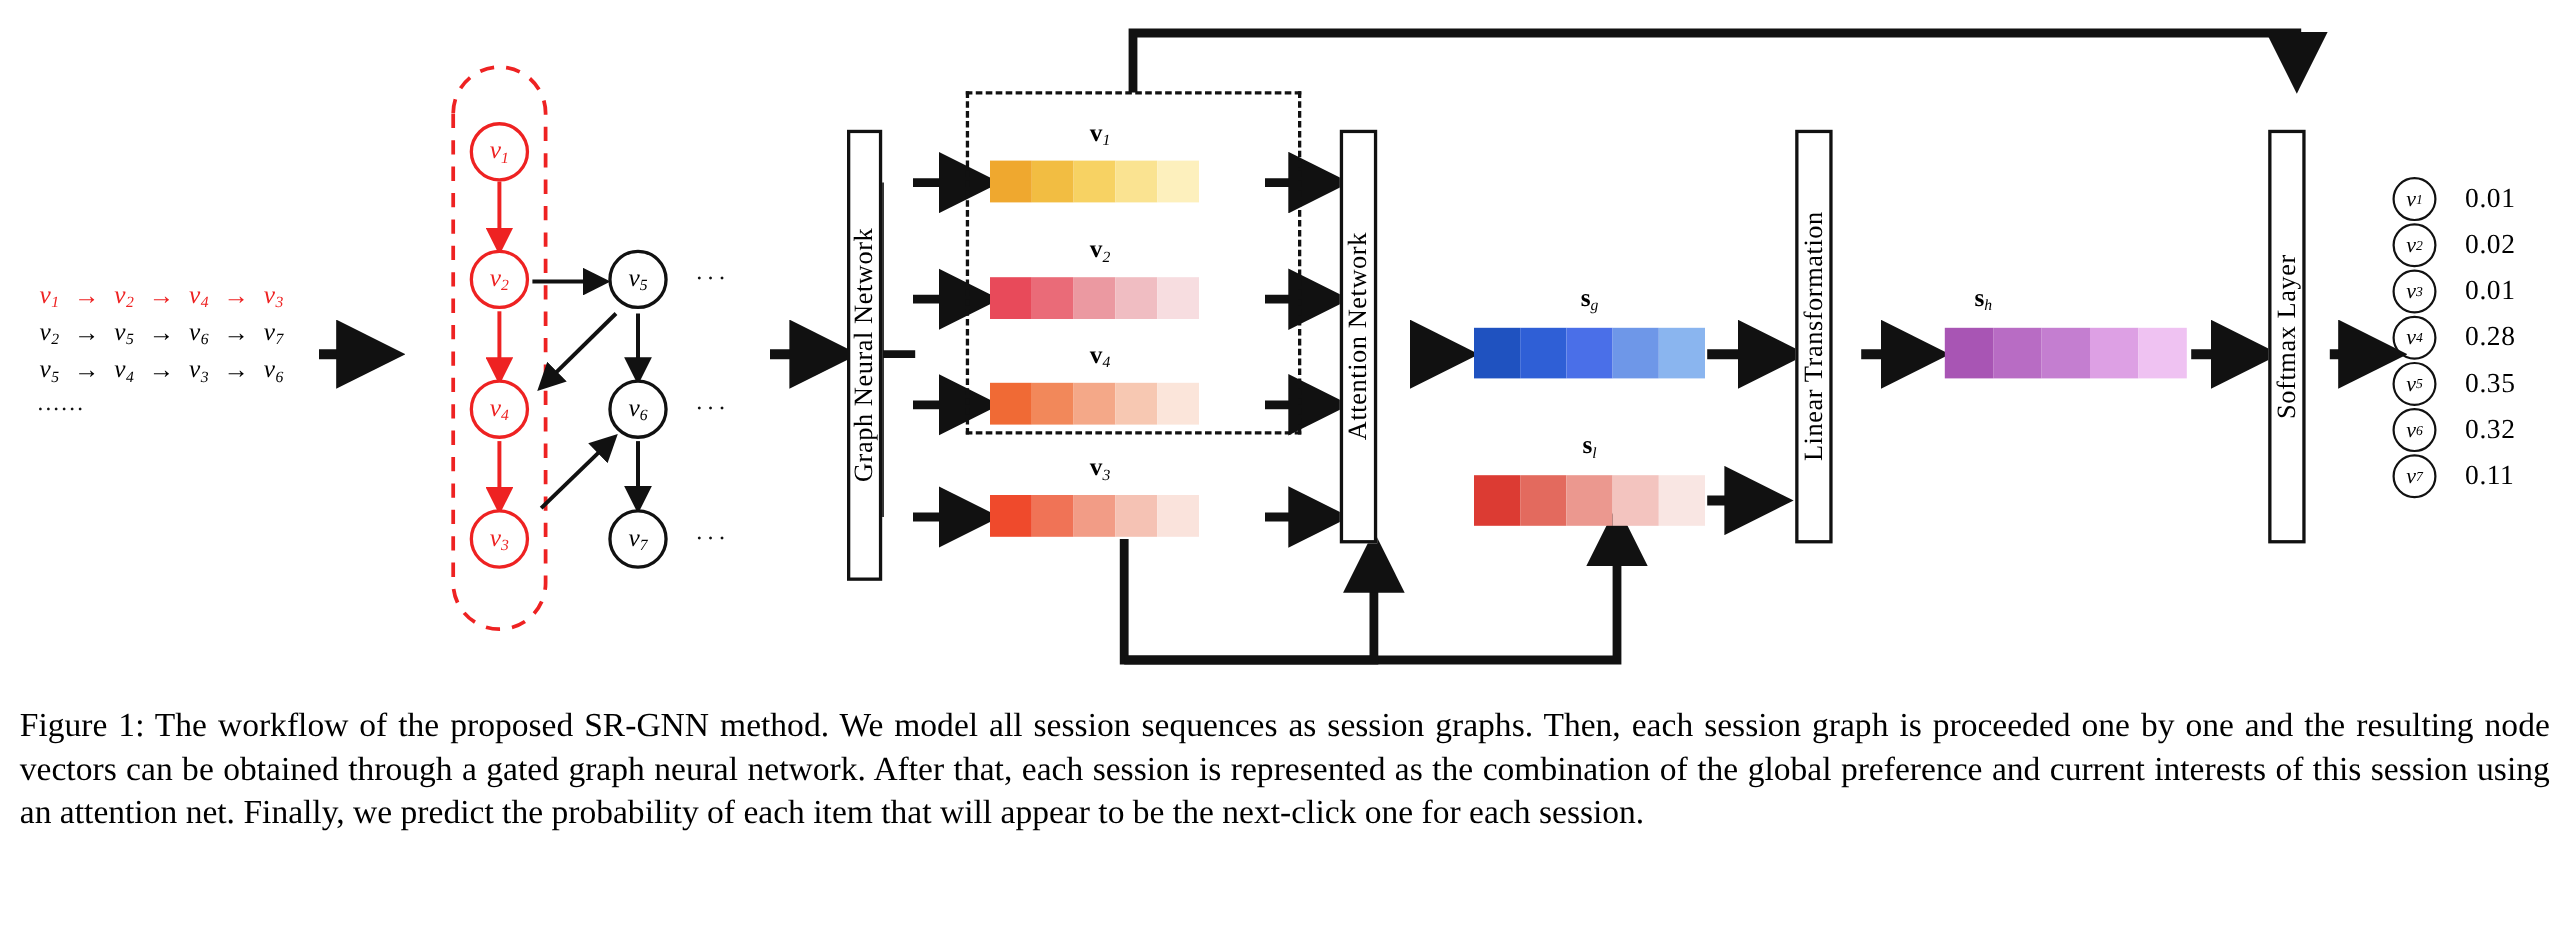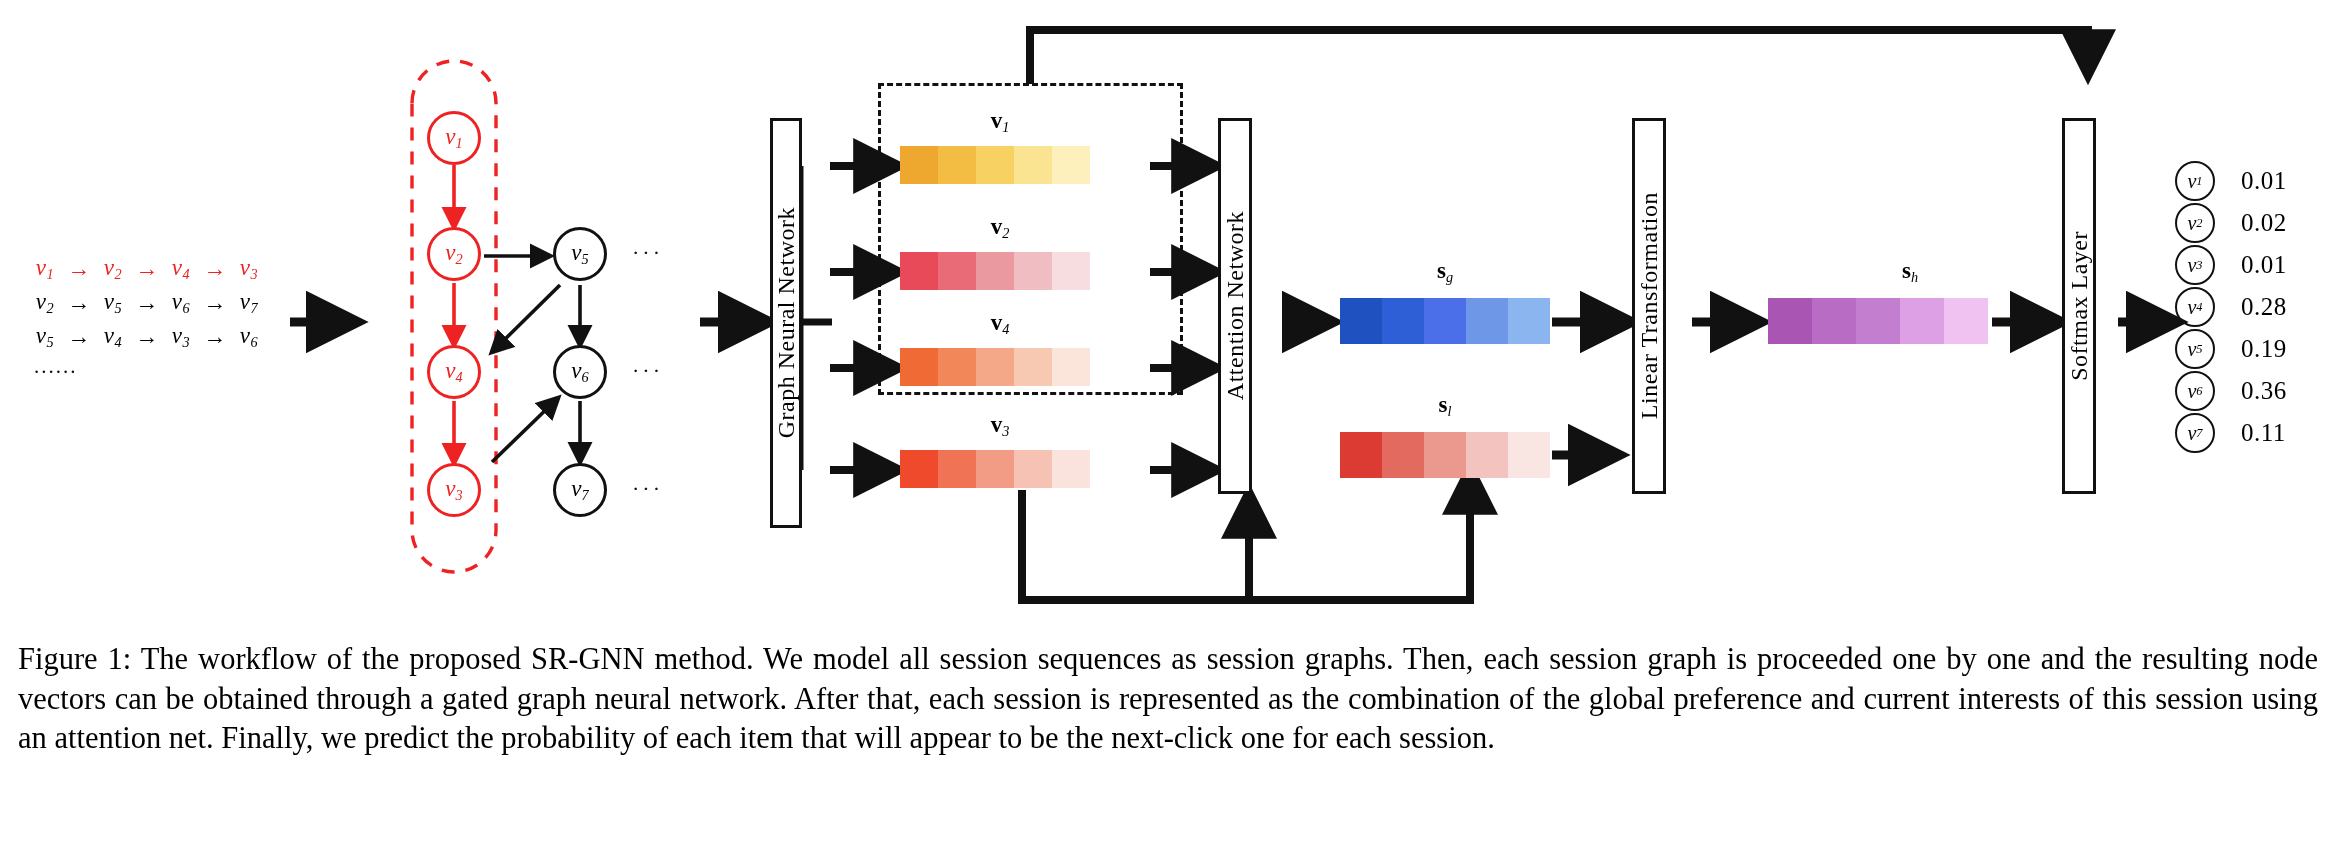--- a/index.html
+++ b/index.html
@@ -275,21 +275,21 @@
 
   <div class="veclabel" style="left:1340px;top:392px;width:210px;"><b>s</b><sub>l</sub></div>
   <div class="vec" style="left:1340px;top:432px;">
     <div class="cell" style="width:42px;height:46px;background:#dc3b33"></div>
     <div class="cell" style="width:42px;height:46px;background:#e36a5e"></div>
     <div class="cell" style="width:42px;height:46px;background:#eb988f"></div>
     <div class="cell" style="width:42px;height:46px;background:#f3c4bf"></div>
     <div class="cell" style="width:42px;height:46px;background:#f9e6e3"></div>
   </div>
 
-  <div class="veclabel" style="left:1799px;top:258px;width:222px;"><b>s</b><sub>h</sub></div>
+  <div class="veclabel" style="left:1692px;top:258px;width:222px;"><b>s</b><sub>h</sub></div>
   <div class="vec" style="left:1768px;top:298px;">
     <div class="cell" style="width:44px;height:46px;background:#a855b4"></div>
     <div class="cell" style="width:44px;height:46px;background:#b86cc4"></div>
     <div class="cell" style="width:44px;height:46px;background:#c47ed0"></div>
     <div class="cell" style="width:44px;height:46px;background:#dda0e4"></div>
     <div class="cell" style="width:44px;height:46px;background:#efc2f2"></div>
   </div>
 
   <div class="abs" id="outlist">
     <div class="out-row">
@@ -318,28 +318,28 @@
           <i>v</i>
           <sub>4</sub>
         </div>
       <div class="out-prob">0.28</div>
     </div>
     <div class="out-row">
       <div class="out-node">
           <i>v</i>
           <sub>5</sub>
         </div>
-      <div class="out-prob">0.19</div>
+      <div class="out-prob">0.35</div>
     </div>
     <div class="out-row">
       <div class="out-node">
           <i>v</i>
           <sub>6</sub>
         </div>
-      <div class="out-prob">0.36</div>
+      <div class="out-prob">0.32</div>
     </div>
     <div class="out-row">
       <div class="out-node">
           <i>v</i>
           <sub>7</sub>
         </div>
       <div class="out-prob">0.11</div>
     </div>
   </div>
 

